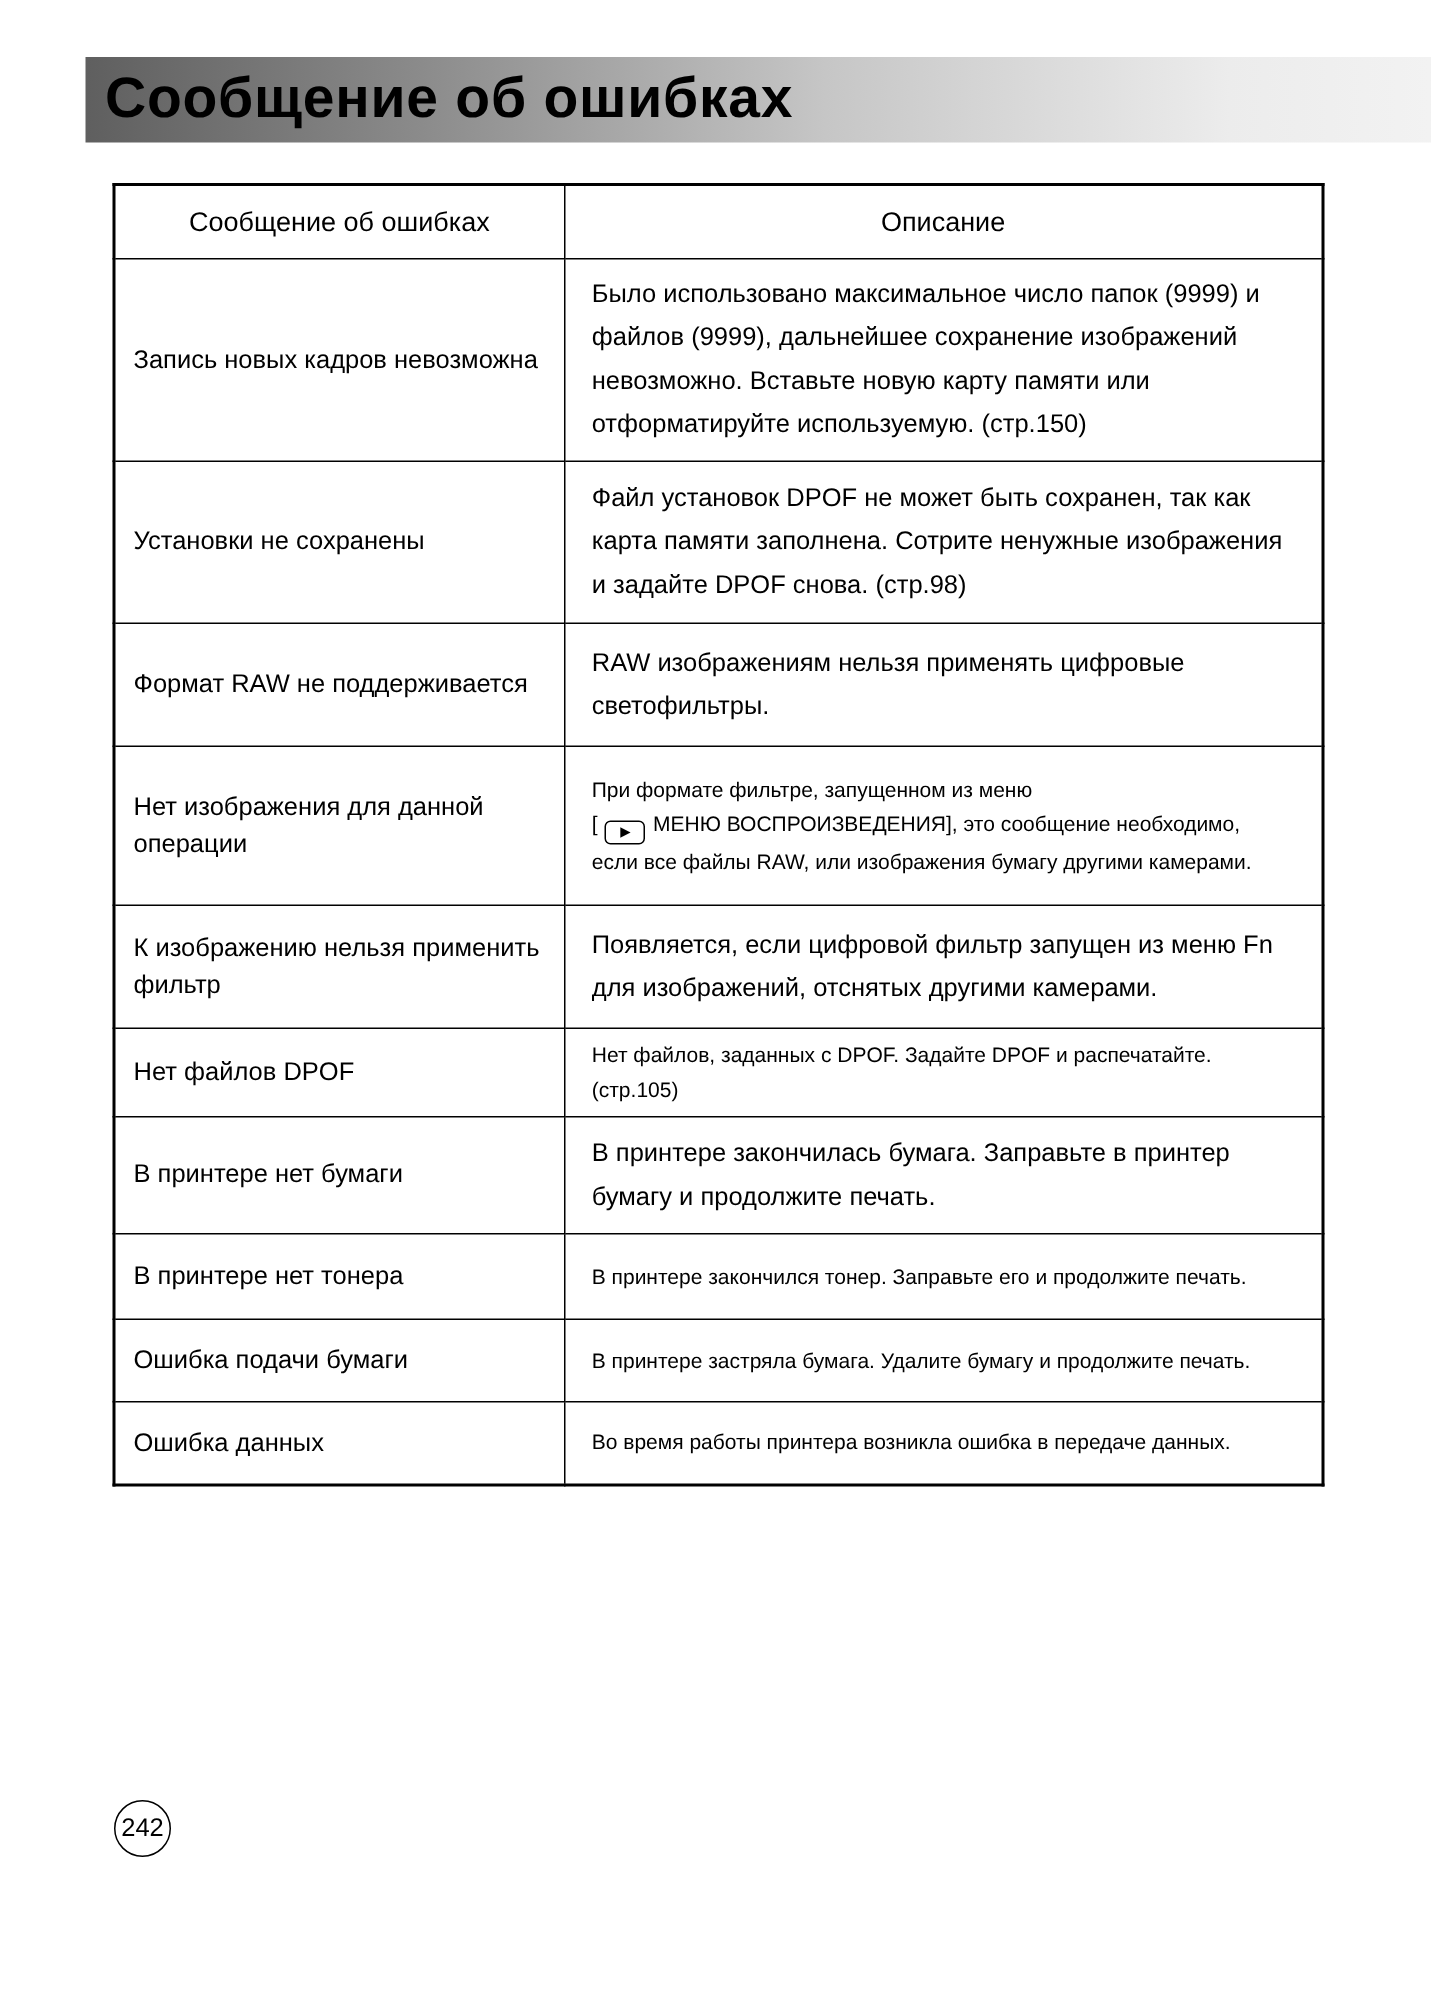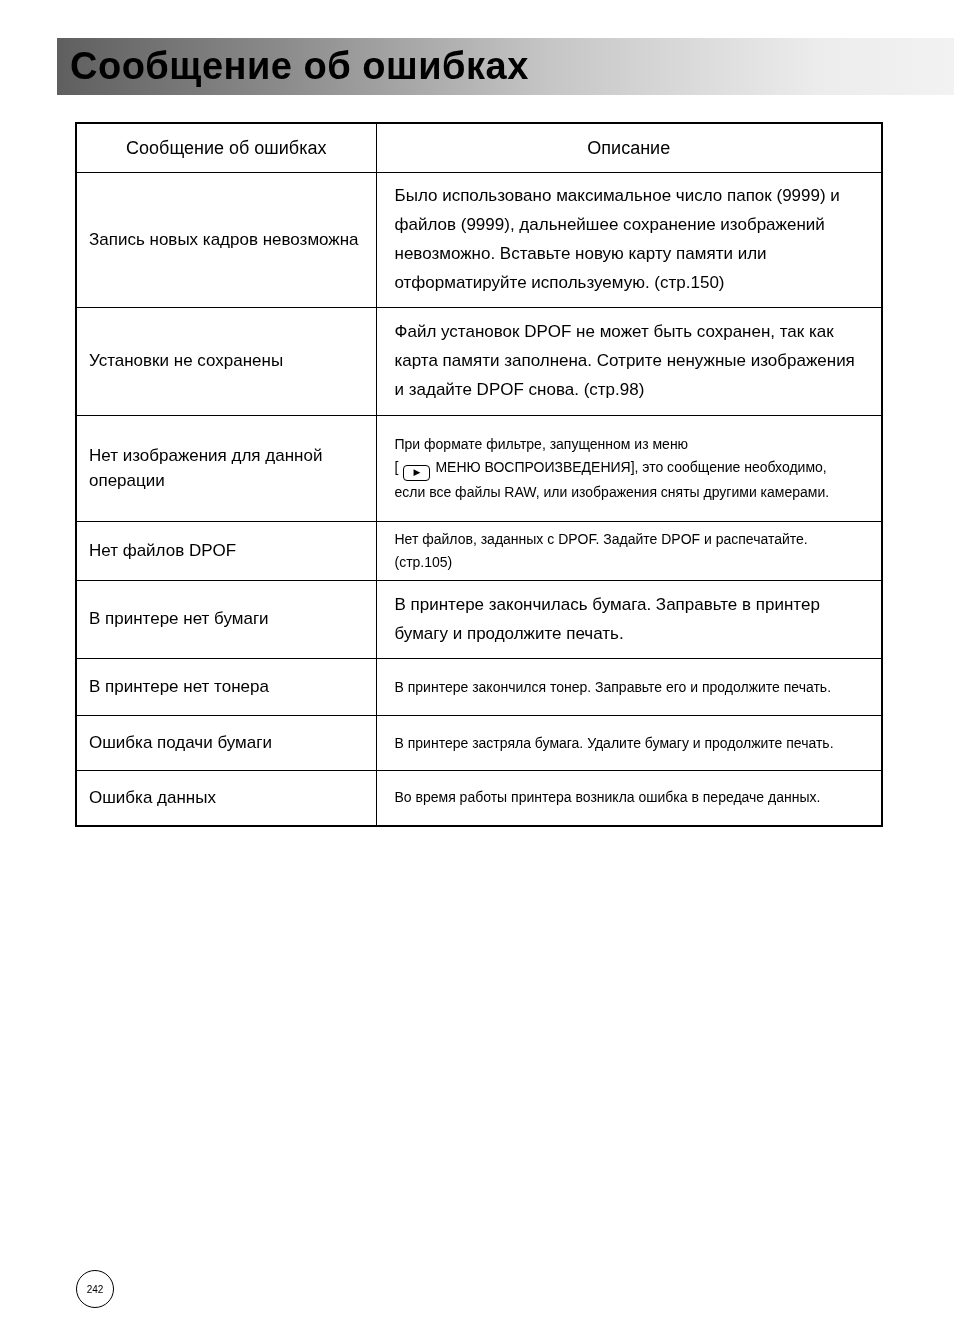--- a/index.html
+++ b/index.html
@@ -93,27 +93,27 @@
     border-radius:4px;
     margin:0 5px;
     vertical-align:-3px;
     box-sizing:border-box;
   }
   .pb-icon .glyph { font-size:9px; line-height:1; }
 
   
   .page-num {
     position:absolute;
-    left:76px; top:1270px;
+    left:76px; top:1200px;
     width:38px; height:38px;
     border:1.5px solid #000;
     border-radius:50%;
     box-sizing:border-box;
     display:flex; align-items:center; justify-content:center;
-    font-size:10px;
+    font-size:17px;
   }
 </style>
 </head>
 <body>
 
 <div class="title-bar">
   <h1>Сообщение об ошибках</h1>
 </div>
 
 <div class="tbl-wrap">
@@ -134,34 +134,42 @@
       <td class="desc">Было использовано максимальное число папок (9999) и файлов (9999), дальнейшее сохранение изображений невозможно. Вставьте новую карту памяти или отформатируйте используемую. (стр.150)</td>
     </tr>
 
 
     <tr class="r3">
       <td class="msg">Установки не сохранены</td>
       <td class="desc">Файл установок DPOF не может быть сохранен, так как карта памяти заполнена. Сотрите ненужные изображения и задайте DPOF снова. (стр.98)</td>
     </tr>
 
 
+    <tr class="r5">
+      <td class="msg">Формат RAW не поддерживается</td>
+      <td class="desc">RAW изображениям нельзя применять цифровые светофильтры.</td>
+    </tr>
 
     <tr class="r6">
       <td class="msg">Нет изображения для данной операции</td>
       <td class="desc small">
         <div>При формате фильтре, запущенном из меню</div>
         <div>
           <span>[</span><span class="pb-icon">
                 <span class="glyph">▶</span>
               </span><span>МЕНЮ ВОСПРОИЗВЕДЕНИЯ], это сообщение необходимо,</span>
         </div>
-        <div>если все файлы RAW, или изображения сняты другими камерами.</div>
+        <div>если все файлы RAW, или изображения бумагу другими камерами.</div>
       </td>
     </tr>
 
+    <tr class="r7">
+      <td class="msg">К изображению нельзя применить фильтр</td>
+      <td class="desc">Появляется, если цифровой фильтр запущен из меню Fn для изображений, отснятых другими камерами.</td>
+    </tr>
 
     <tr class="r8">
       <td class="msg">Нет файлов DPOF</td>
       <td class="desc small">Нет файлов, заданных с DPOF. Задайте DPOF и распечатайте. (стр.105)</td>
     </tr>
 
 
     <tr class="r10">
       <td class="msg">В принтере нет бумаги</td>
       <td class="desc">В принтере закончилась бумага. Заправьте в принтер бумагу и продолжите печать.</td>

